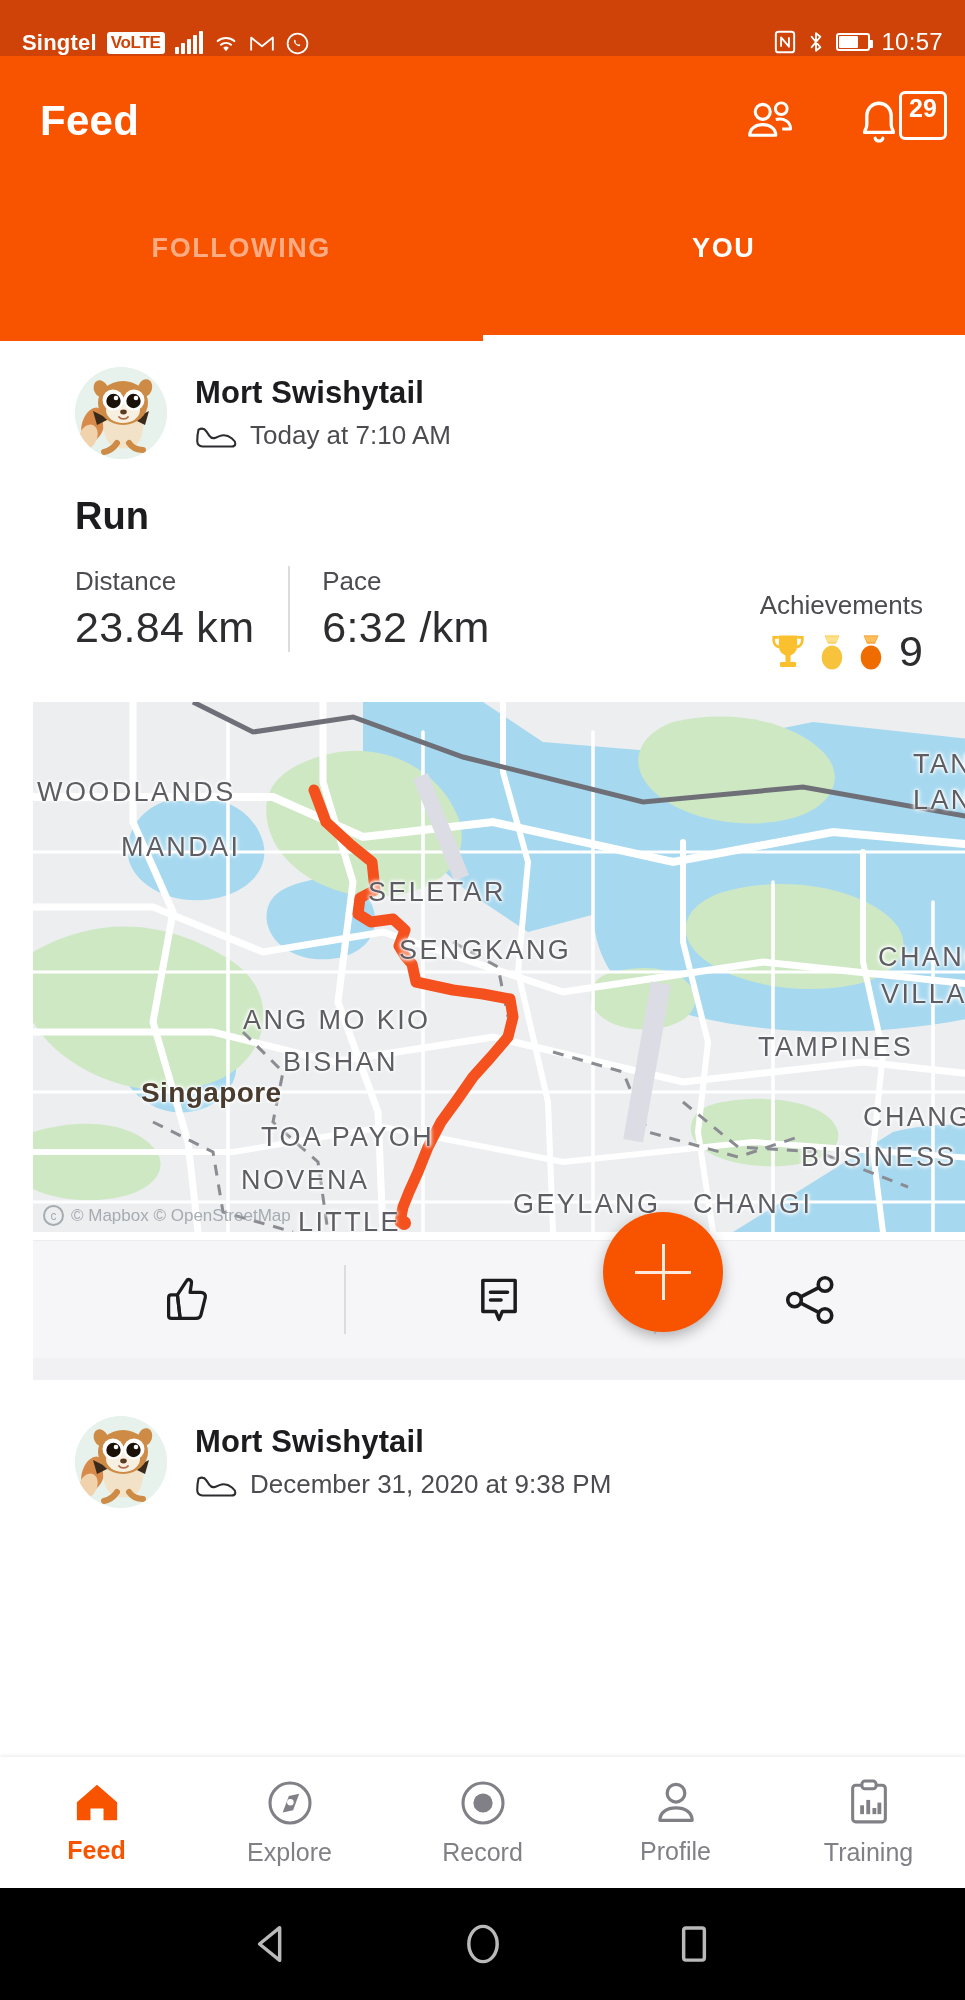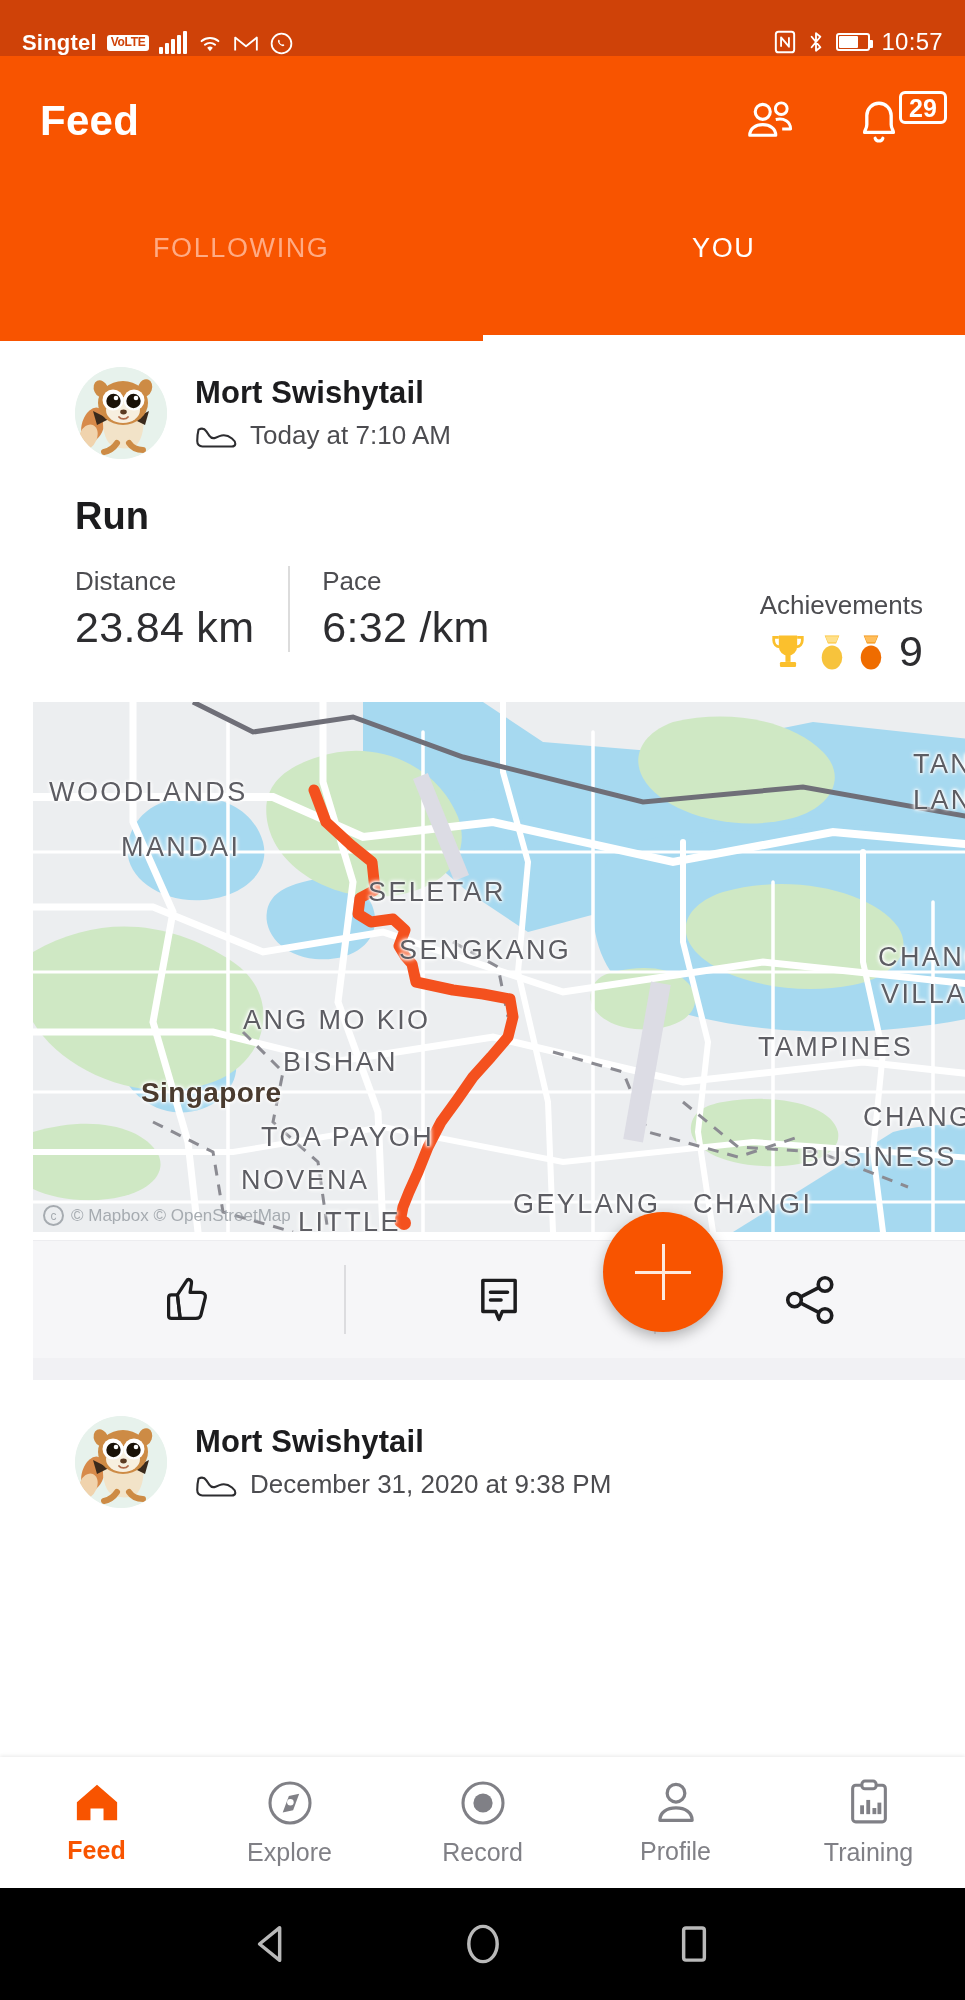--- a/index.html
+++ b/index.html
@@ -11,21 +11,21 @@
   
   .statusbar{
     position:absolute; top:0; left:0; width:965px; height:56px;
     background:#cf4208; color:#fff; display:flex; align-items:flex-end;
     padding:0 22px; font-size:22px; font-weight:bold;
   }
   .sb-left{ display:flex; align-items:center; gap:10px; }
   .sb-right{ margin-left:auto; display:flex; align-items:center; gap:11px; }
   .carrier{ font-size:22px; letter-spacing:.2px; }
   .volte{
-    background:#fff; color:#cf4208; font-size:12px; font-weight:bold;
+    background:#fff; color:#cf4208; font-size:17px; font-weight:bold;
     padding:1px 4px; border-radius:3px; line-height:1.15; letter-spacing:-.3px;
   }
   .sb-time{ font-size:24px; font-weight:normal; letter-spacing:.3px; }
   .bars{ display:flex; align-items:flex-end; gap:2px; height:22px; }
   .bars i{ display:block; width:4px; background:#fff; border-radius:1px; }
   .bars i:nth-child(1){height:7px}.bars i:nth-child(2){height:11px}
   .bars i:nth-child(3){height:15px}.bars i:nth-child(4){height:19px}
   .bars i:nth-child(5){height:23px}
   .battery{
     width:34px;height:18px;border:2px solid #fff;border-radius:3px;position:relative;
@@ -38,27 +38,27 @@
     position:absolute; top:56px; left:0; width:965px; height:285px;
     background:#f85400;
   }
   .appbar-row{ display:flex; align-items:center; height:130px; padding:0 40px; }
   .app-title{ color:#fff; font-size:42px; font-weight:bold; letter-spacing:.3px; }
   .appbar-actions{ margin-left:auto; display:flex; align-items:center; gap:56px; padding-right:22px;}
   .badge-wrap{ position:relative; display:flex; align-items:center; }
   .badge{
     position:absolute; left:44px; top:-4px;
     border:3px solid #fff; border-radius:6px; color:#fff;
-    font-size:25px; font-weight:bold; padding:1px 7px 0; line-height:1.05;
+    font-size:25px; font-weight:bold; padding:1px 7px 16px; line-height:1.05;
   }
 
   .tabs{ display:flex; position:absolute; bottom:0; left:0; width:100%; height:150px; }
   .tab{
     flex:1; display:flex; align-items:center; justify-content:center;
-    font-size:27px; font-weight:normal; letter-spacing:1.6px; color:#ffab84;
+    font-size:27px; font-weight:bold; letter-spacing:1.6px; color:#ffab84;
     position:relative; padding-bottom:36px;
   }
   .tab.active{ color:#fff; }
   .tab.active:after{
     content:""; position:absolute; bottom:0; left:0; right:0; height:6px; background:#fff;
   }
 
   
   .feed{ position:absolute; top:341px; left:0; width:965px; bottom:0; background:#fff; overflow:hidden;padding-left:33px;}
   .card{ background:#fff; }
@@ -332,21 +332,21 @@
 
           <g fill="#dcdce4">
             <rect x="604" y="280" width="20" height="160" transform="rotate(10 614 360)"></rect>
             <rect x="400" y="70" width="16" height="110" transform="rotate(-22 408 125)"></rect>
           </g>
 
           <path d="M281 88 L293 120 L318 143 L339 160 L342 188 L327 196 L325 212 L338 220 L360 217 L372 228 L366 244 L372 254 L379 262 L383 280 L420 288 L450 292 L477 297 L480 315 L475 335 L458 355 L440 375 L424 398 L408 420 L395 445 L385 470 L376 490 L370 505 L367 520" fill="none" stroke="#f4511e" stroke-width="11" stroke-linecap="round" stroke-linejoin="round"></path>
           <circle cx="371" cy="521" r="7" fill="#f4511e"></circle>
         </svg>
 
-        <div class="map-label" style="left:16px;top:75px">WOODLANDS</div>
+        <div class="map-label" style="left:4px;top:75px">WOODLANDS</div>
         <div class="map-label" style="left:88px;top:130px">MANDAI</div>
         <div class="map-label" style="left:335px;top:175px">SELETAR</div>
         <div class="map-label" style="left:366px;top:233px">SENGKANG</div>
         <div class="map-label" style="left:880px;top:47px">TANJUNG</div>
         <div class="map-label" style="left:880px;top:83px">LANGSAT</div>
         <div class="map-label" style="left:210px;top:303px">ANG MO KIO</div>
         <div class="map-label" style="left:250px;top:345px">BISHAN</div>
         <div class="map-label city" style="left:108px;top:375px">Singapore</div>
         <div class="map-label" style="left:228px;top:420px">TOA PAYOH</div>
         <div class="map-label" style="left:208px;top:463px">NOVENA</div>

